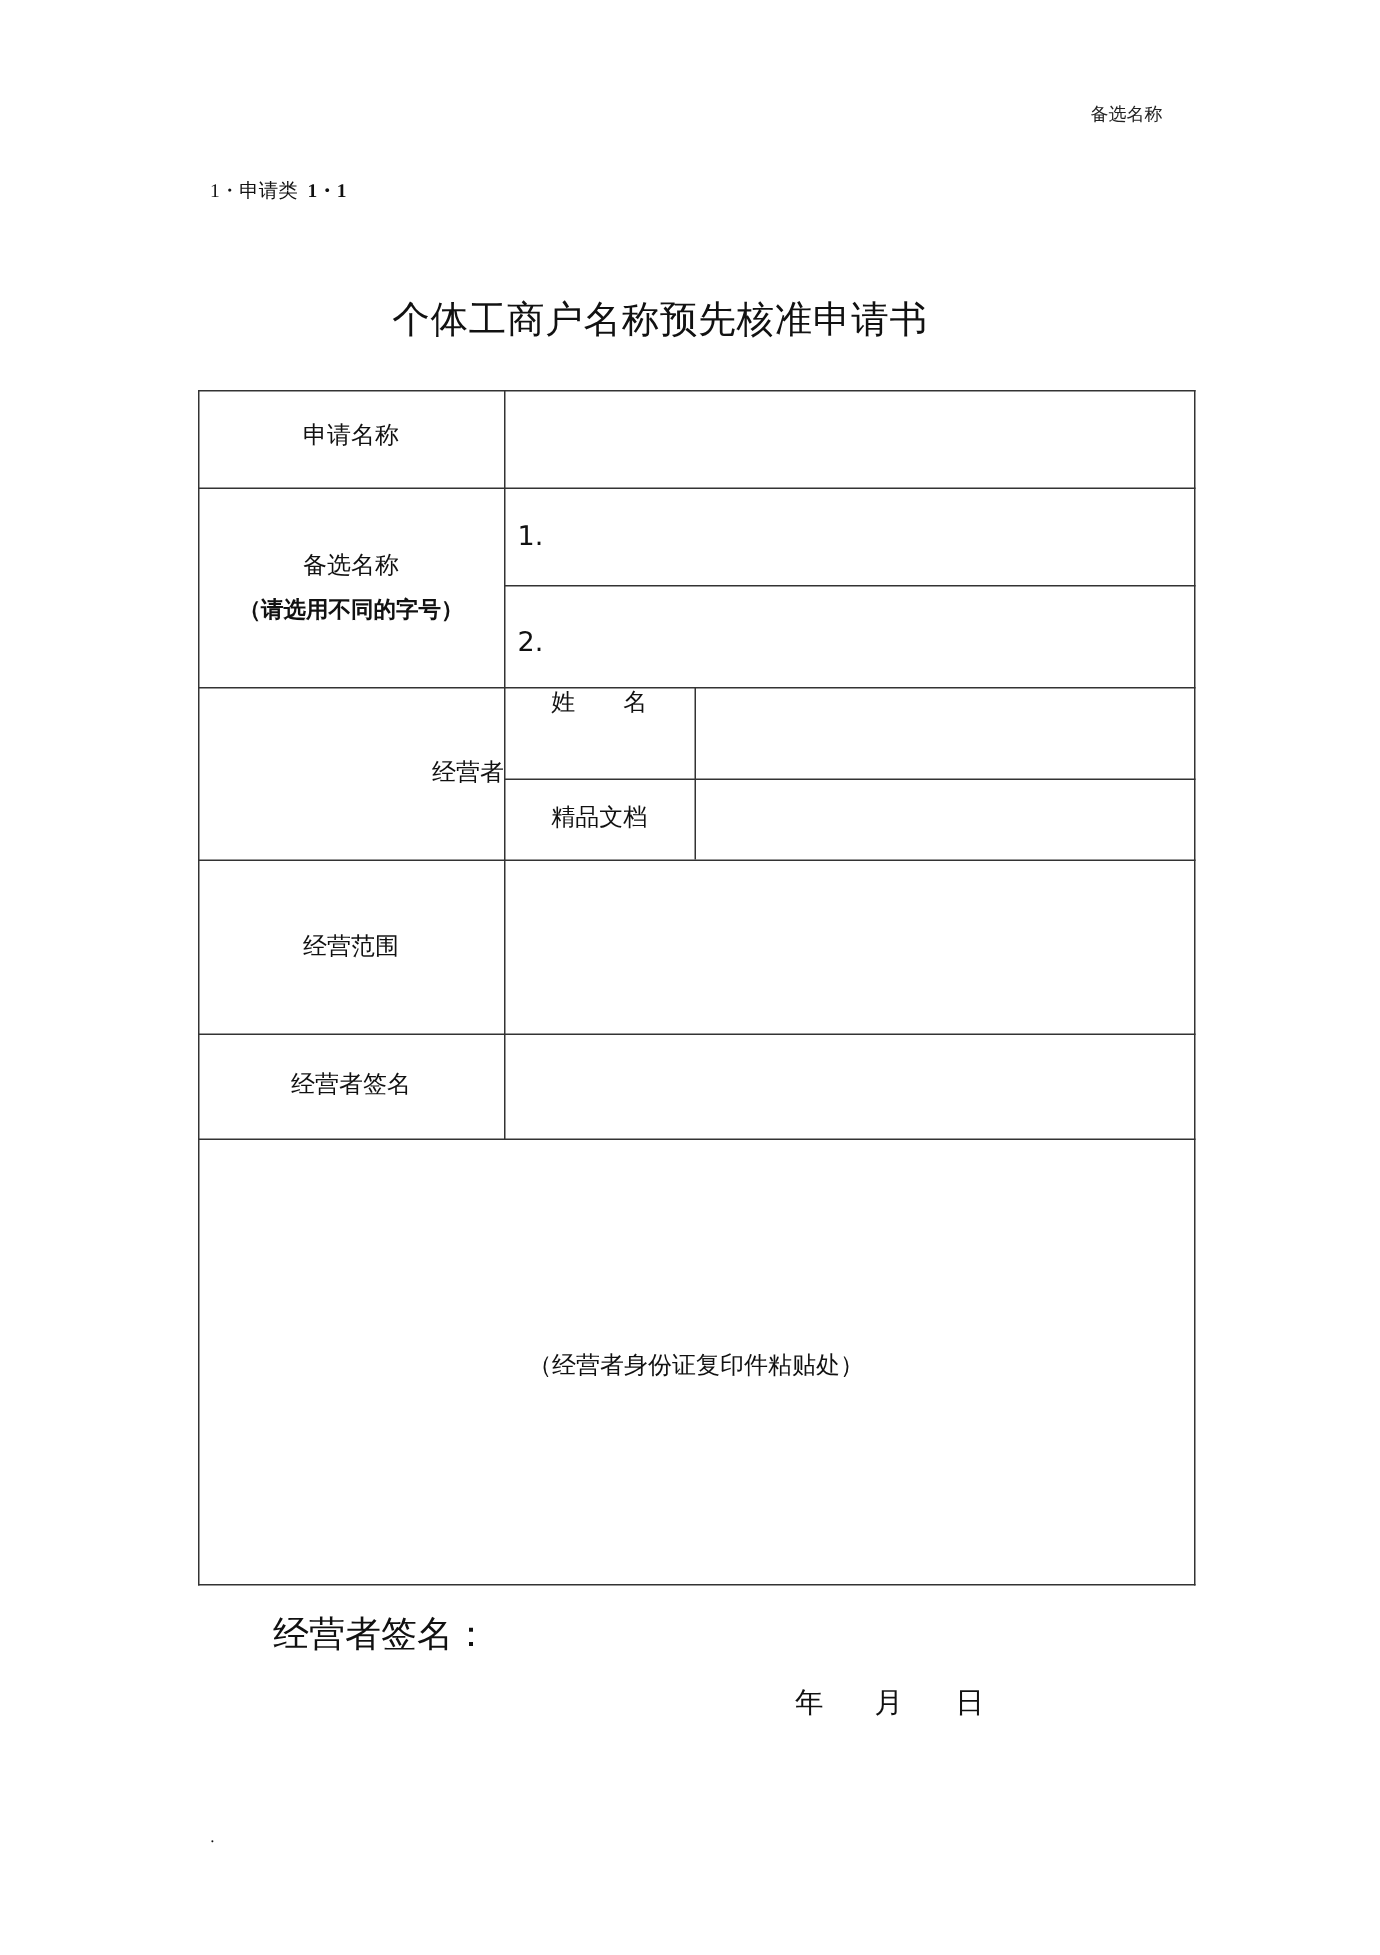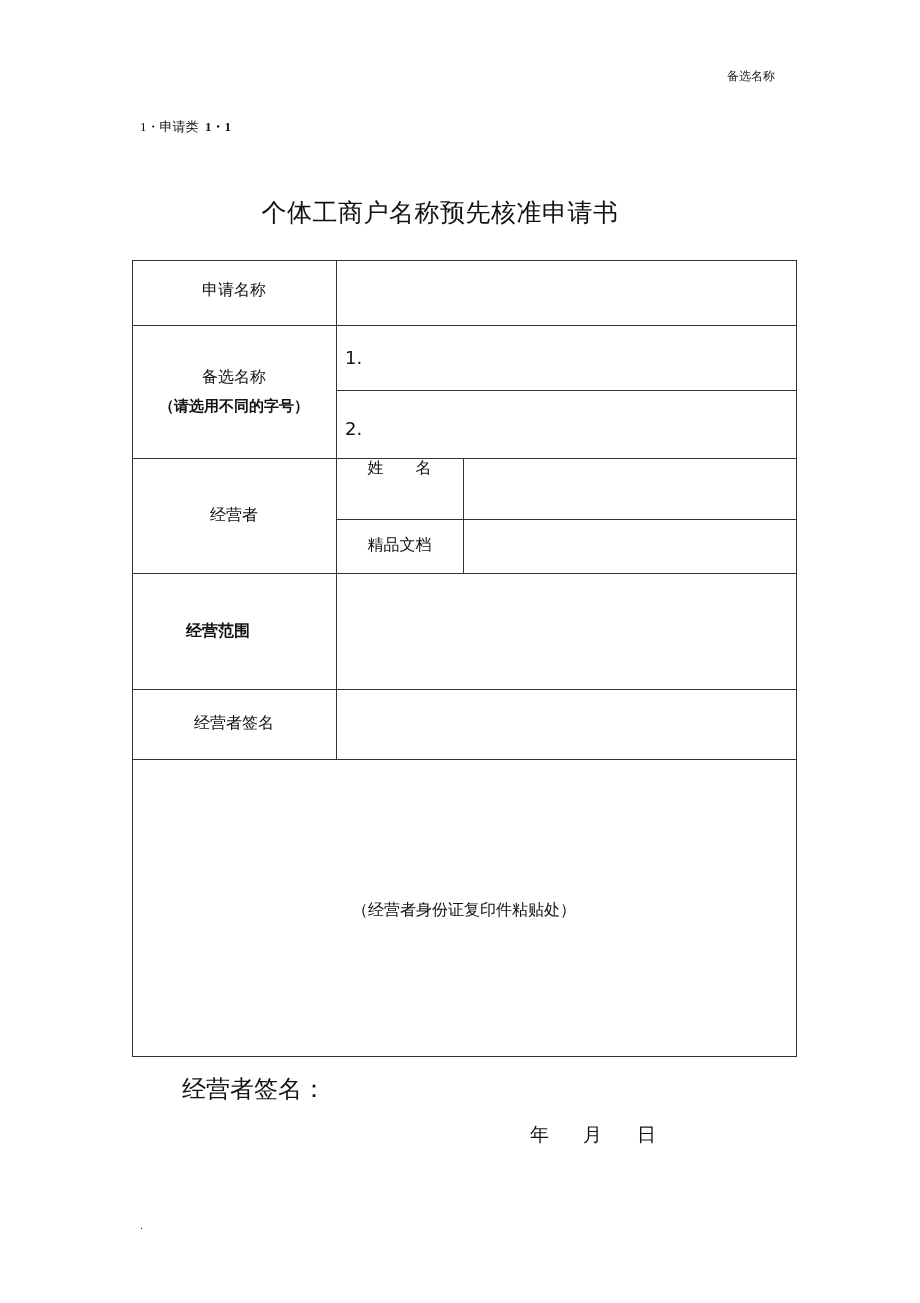--- a/index.html
+++ b/index.html
@@ -56,27 +56,27 @@
   <div class="cell-text" style="left:132px; width:204px; top:280px;">申请名称</div>
   <div class="abs" style="left:337px; top:261px; width:459px; height:64px;"></div>
 
   <div class="cell-text" style="left:132px; width:204px; top:367px;">备选名称</div>
   <div class="cell-text sub" style="left:132px; width:204px; top:397px;">（请选用不同的字号）</div>
   <div class="num" style="left:345px; top:347px;">1.</div>
   <div class="abs" style="left:337px; top:326px; width:459px; height:64px;"></div>
   <div class="num" style="left:345px; top:418px;">2.</div>
   <div class="abs" style="left:337px; top:391px; width:459px; height:67px;"></div>
 
-  <div class="cell-text" style="left:132px; width:204px; top:505px;">经营者</div>
+  <div class="cell-text" style="left:132px; width:204px; top:505px;text-align:right;">经营者</div>
   <div class="cell-text" style="left:336px; width:127px; top:458px;">姓　　名</div>
   <div class="abs" style="left:464px; top:459px; width:332px; height:60px;"></div>
   <div class="cell-text" style="left:336px; width:127px; top:535px;">精品文档</div>
   <div class="abs" style="left:464px; top:520px; width:332px; height:53px;"></div>
 
-  <div class="cell-text" style="left:116px; width:204px; top:621px;font-weight:bold;">经营范围</div>
+  <div class="cell-text" style="left:132px; width:204px; top:621px;">经营范围</div>
   <div class="abs" style="left:337px; top:574px; width:459px; height:115px;"></div>
 
   <div class="cell-text" style="left:132px; width:204px; top:713px;">经营者签名</div>
   <div class="abs" style="left:337px; top:690px; width:459px; height:69px;"></div>
 
   <div class="abs" style="left:133px; top:760px; width:663px; height:296px;"></div>
   <div class="cell-text" style="left:132px; width:664px; top:900px;">（经营者身份证复印件粘贴处）</div>
 </div>
 
 <div class="abs sign">经营者签名：</div>

